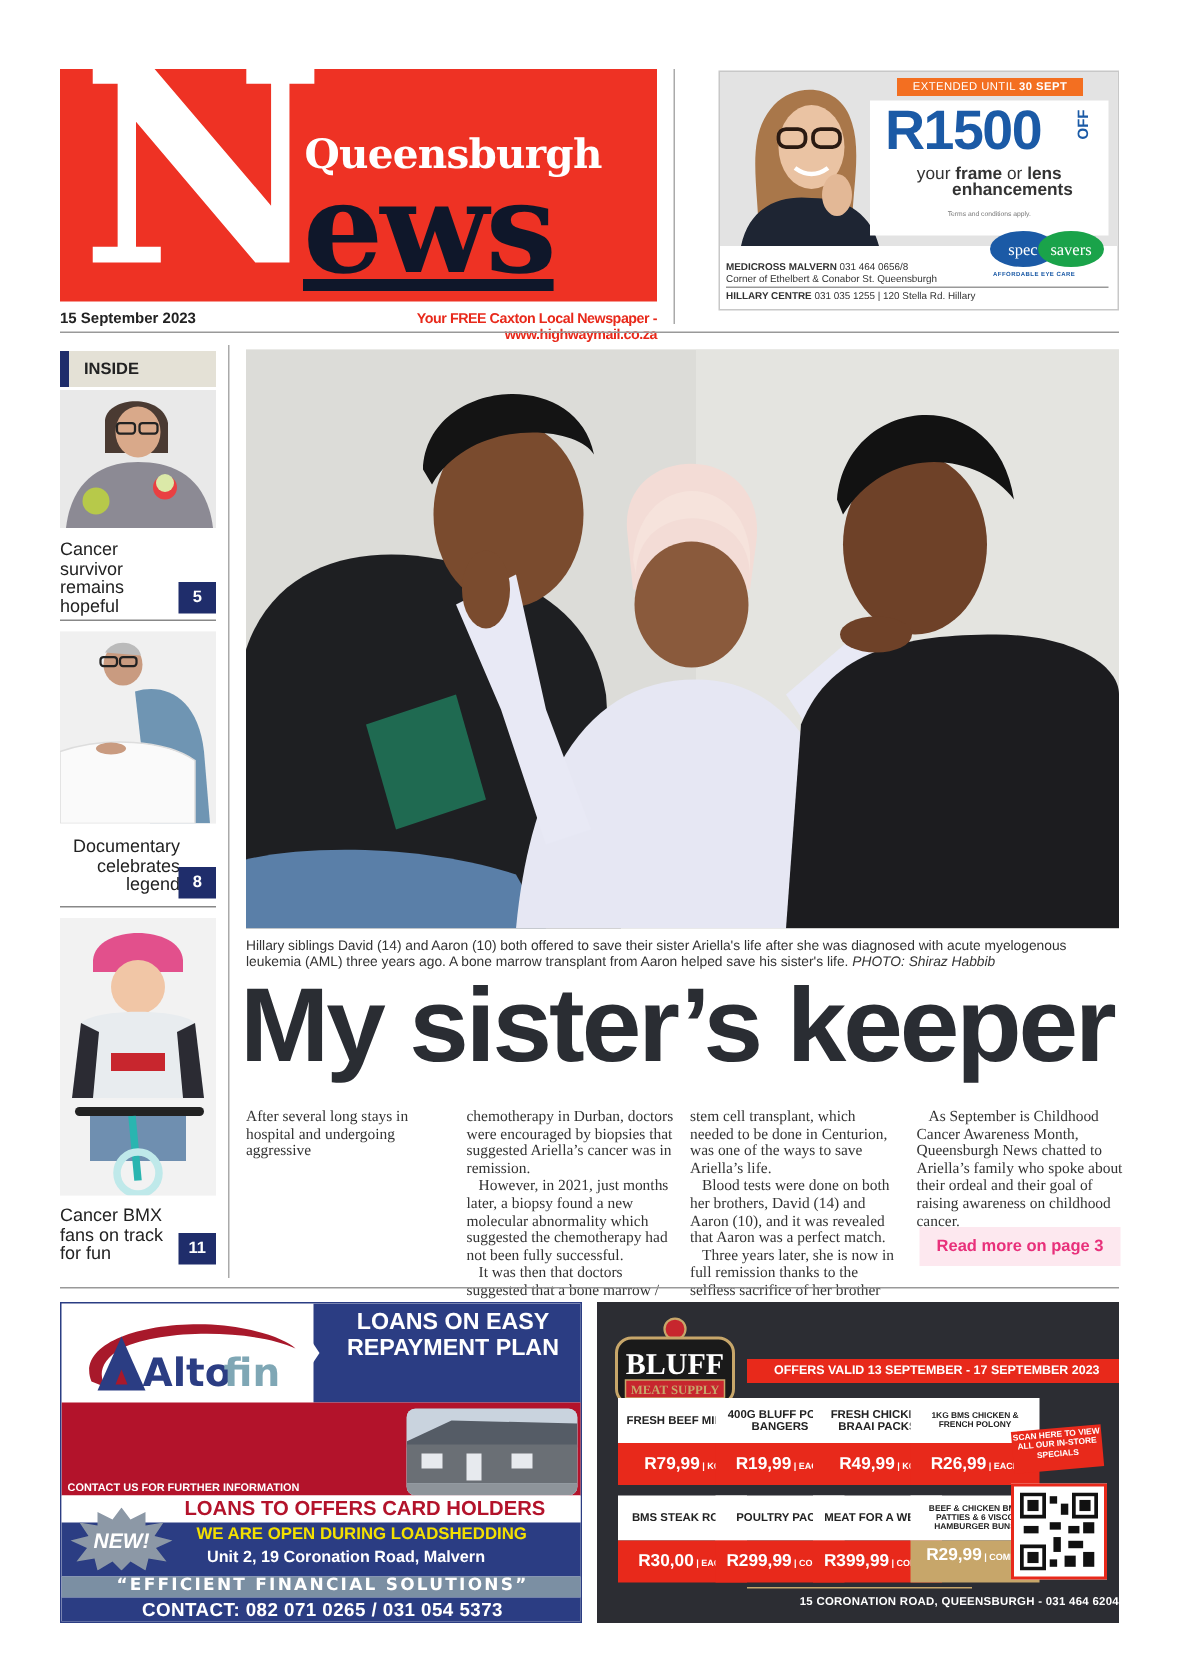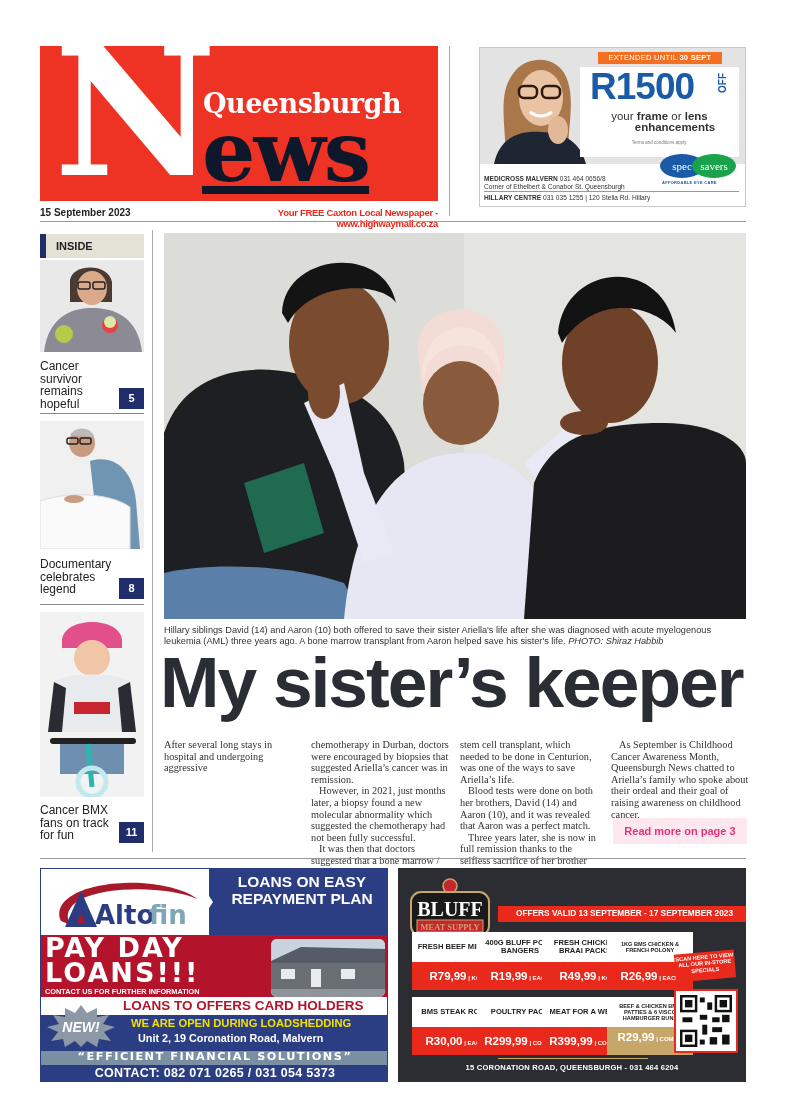--- a/index.html
+++ b/index.html
@@ -92,21 +92,21 @@
   .bluff-grid { position: absolute; left: 14px; top: 64px; width: 256px; display: grid; grid-template-columns: repeat(4, 62px); column-gap: 3px; row-gap: 5px; }
   .bluff-cell { width: 86px; height: 60px; display: flex; flex-direction: column; }
   .bluff-name { height: 30px; background: #fff; color: #222; font-family: "Liberation Sans Narrow", "Liberation Sans", sans-serif; font-weight: bold; font-size: 7.6px; line-height: 8px; text-align: center; display: flex; align-items: center; justify-content: center; padding: 0 2px; }
   .bluff-name.small { font-size: 5.6px; line-height: 6px; }
   .bluff-price { height: 28px; background: #e8291b; color: #fff; font-family: "Liberation Sans Narrow", "Liberation Sans", sans-serif; font-weight: bold; font-size: 11.5px; text-align: center; line-height: 28px; white-space: nowrap; }
   .bluff-price small { font-size: 6px; }
   .bluff-price.gold { background: #c7a66a; line-height: 20px; }
   .bluff-scan { position: absolute; left: 277px; top: 84px; width: 60px; height: 28px; background: #e8291b; color: #fff; font-weight: bold; font-size: 5.6px; line-height: 6.3px; text-align: center; padding-top: 2px; transform: rotate(-5deg); }
   .bluff-qr { position: absolute; left: 276px; top: 121px; width: 64px; height: 64px; background: #fff; border: 2px solid #e8291b; padding: 4px; }
   .bluff-rule { position: absolute; left: 100px; top: 190px; width: 150px; height: 1px; background: #c7a66a; }
-  .bluff-addr { position: absolute; left: 0; top: 195px; width: 348px; text-align: center; color: #fff; font-weight: bold; font-size: 7.6px; letter-spacing: 0.2px; }
+  .bluff-addr { position: absolute; left: 0; top: 195px; width: 348px; text-align: right; color: #fff; font-weight: bold; font-size: 7.6px; letter-spacing: 0.2px; }
 </style>
 </head>
 <body>
 
 <div class="masthead">
   <div class="mast-N">N</div>
   <div class="mast-q">Queensburgh</div>
   <div class="mast-ews">ews</div>
 </div>
 <div class="dateline">15 September 2023</div>
@@ -173,21 +173,21 @@
     <rect width="104" height="128" fill="#f0f0f0"></rect>
     <path d="M50 40 C70 34 92 44 96 80 L100 128 L60 128 Z" fill="#6f95b3"></path>
     <ellipse cx="42" cy="22" rx="13" ry="14" fill="#c99b80"></ellipse>
     <path d="M30 14 C36 4 52 6 54 16" fill="#bbb"></path>
     <rect x="27" y="17" width="11" height="6" rx="2" fill="none" stroke="#222" stroke-width="1.5"></rect>
     <rect x="40" y="17" width="11" height="6" rx="2" fill="none" stroke="#222" stroke-width="1.5"></rect>
     <path d="M0 80 C30 70 70 72 90 86 L90 128 L0 128 Z" fill="#fafafa" stroke="#ddd"></path>
     <ellipse cx="34" cy="78" rx="10" ry="4" fill="#c99b80"></ellipse>
   </svg>
 </div>
-<div class="sb-title" style="top:558px;">Documentary celebrates legend</div>
+<div class="sb-title" style="top:558px;text-align:right;">Documentary celebrates legend</div>
 <div class="sb-page" style="top:578px;">8</div>
 <div class="sb-rule" style="top:604px;"></div>
 
 <div class="sb-photo" style="top:612px;height:185px;">
   <svg width="104" height="185" viewBox="0 0 104 185">
     <rect width="104" height="185" fill="#f2f2f2"></rect>
     <path d="M22 28 C24 4 80 4 82 28 L82 36 L22 36 Z" fill="#e2508c"></path>
     <ellipse cx="52" cy="46" rx="18" ry="18" fill="#f1c6a6"></ellipse>
     <path d="M14 70 C24 60 80 60 90 70 L96 120 L8 120 Z" fill="#e8ecef"></path>
     <path d="M14 70 L8 120 L22 120 L26 76 Z" fill="#2b2b33"></path>
@@ -255,21 +255,20 @@
   <div class="alto-arrow"></div>
   <div class="alto-loans">LOANS ON EASY REPAYMENT PLAN</div>
   <svg class="alto-logo" viewBox="0 0 150 55">
     <path d="M10 44 C0 20 40 4 90 6 C120 8 140 16 146 22 C120 10 60 8 30 22 C16 30 14 40 20 48 Z" fill="#a8192b"></path>
     <path d="M14 50 L30 14 L46 50 Z" fill="#2b3d83"></path>
     <path d="M26 46 L30 36 L34 46 Z" fill="#a8192b"></path>
     <text x="44" y="47" font-family="DejaVu Sans, sans-serif" font-weight="bold" font-size="26" fill="#2b3d83">Alto</text>
     <text x="98" y="47" font-family="DejaVu Sans, sans-serif" font-weight="bold" font-size="26" fill="#7fa7b5">fin</text>
   </svg>
   <div class="alto-red"></div>
-  <div class="alto-payday"><span>PAY DAY</span><br><span>LOANS!!!</span></div>
   <div class="alto-building">
     <svg width="114" height="58" viewBox="0 0 114 58">
       <rect width="114" height="58" fill="#c9d3de"></rect>
       <path d="M0 22 L30 8 L114 10 L114 26 L0 26 Z" fill="#555c66"></path>
       <rect x="0" y="24" width="114" height="26" fill="#6a6f75"></rect>
       <rect x="10" y="30" width="14" height="10" fill="#e7eaee"></rect>
       <rect x="40" y="30" width="10" height="18" fill="#e7eaee"></rect>
       <rect x="70" y="30" width="14" height="10" fill="#e7eaee"></rect>
       <rect x="0" y="50" width="114" height="8" fill="#8e949a"></rect>
     </svg>

